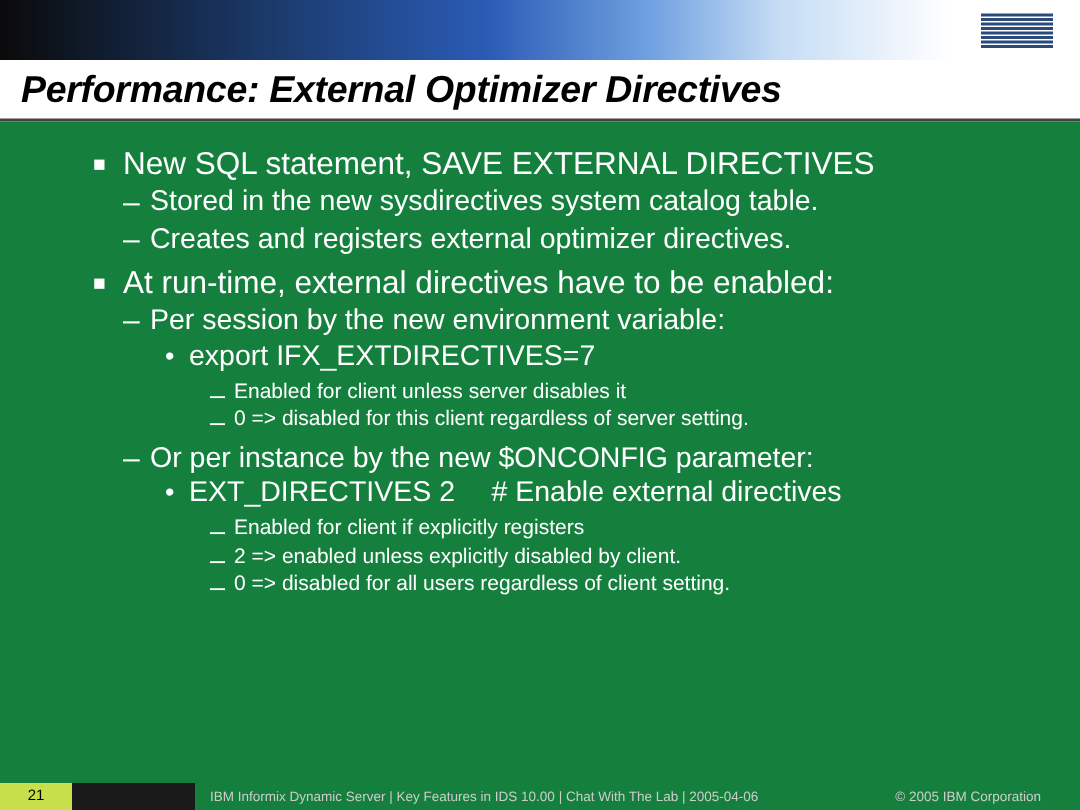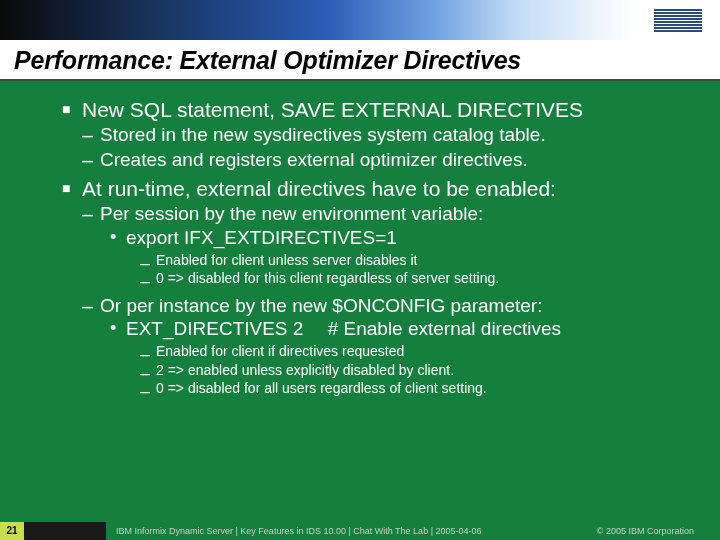--- a/index.html
+++ b/index.html
@@ -17,21 +17,21 @@
   .l2 { list-style: none; margin: 0 0 4px 0; }
   .l2 > li { font-size: 19px; font-weight: normal; margin-bottom: 1px; position: relative; padding-left: 18px; line-height: 1.25; }
   .l2 > li::before { content: "–"; color: #fff; position: absolute; left: 0; top: 0; font-size: 20px; }
   .l3 { list-style: none; margin: 0 0 0 8px; }
   .l3 > li { font-size: 19px; font-weight: normal; margin-bottom: 1px; position: relative; padding-left: 18px; line-height: 1.25; }
   .l3 > li::before { content: "•"; color: #fff; position: absolute; left: 2px; top: 0; font-size: 18px; }
   .l4 { list-style: none; margin: 2px 0 6px 14px; }
   .l4 > li { font-size: 14px; font-weight: normal; margin-bottom: 1px; position: relative; padding-left: 16px; line-height: 1.25; }
   .l4 > li::before { content: "–"; color: #fff; position: absolute; left: 0; top: 0; font-size: 18px; }
   .footer { position: absolute; bottom: 0; left: 0; right: 0; height: 18px; display: flex; align-items: center; font-size: 9px; color: #ccc; }
-  .page-num { width: 24px; text-align: center; background: #c7df4a; color: #000; height: 18px; line-height: 18px; font-weight: bold; font-size: 10px; }
+  .page-num { width: 48px; text-align: center; background: #c7df4a; color: #000; height: 18px; line-height: 18px; font-weight: normal; font-size: 10px; }
   .divider-band { width: 82px; height: 18px; background: #1a1a1a; }
   .footer-text { flex: 1; padding-left: 10px; white-space: nowrap; }
   .copyright { padding-right: 26px; }
 </style>
 </head>
 <body>
 
 <div class="slide">
   <div class="top-banner">
     <div class="ibm-logo">
@@ -53,33 +53,33 @@
       <li><span>New SQL statement, SAVE EXTERNAL DIRECTIVES</span>
         <ul class="l2">
           <li>Stored in the new sysdirectives system catalog table.</li>
           <li>Creates and registers external optimizer directives.</li>
         </ul>
       </li>
       <li><span>At run-time, external directives have to be enabled:</span>
         <ul class="l2">
           <li><span>Per session by the new environment variable:</span>
             <ul class="l3">
-              <li><span>export IFX_EXTDIRECTIVES=1</span>
+              <li><span>export IFX_EXTDIRECTIVES=7</span>
                 <ul class="l4">
                   <li>Enabled for client unless server disables it</li>
                   <li>0 =&gt; disabled for this client regardless of server setting.</li>
                 </ul>
               </li>
             </ul>
           </li>
           <li><span>Or per instance by the new $ONCONFIG parameter:</span>
             <ul class="l3">
               <li><span>EXT_DIRECTIVES 2  # Enable external directives</span>
                 <ul class="l4">
-                  <li>Enabled for client if directives requested</li>
+                  <li>Enabled for client if explicitly registers</li>
                   <li>2 =&gt; enabled unless explicitly disabled by client.</li>
                   <li>0 =&gt; disabled for all users regardless of client setting.</li>
                 </ul>
               </li>
             </ul>
           </li>
         </ul>
       </li>
     </ul>
   </div>

